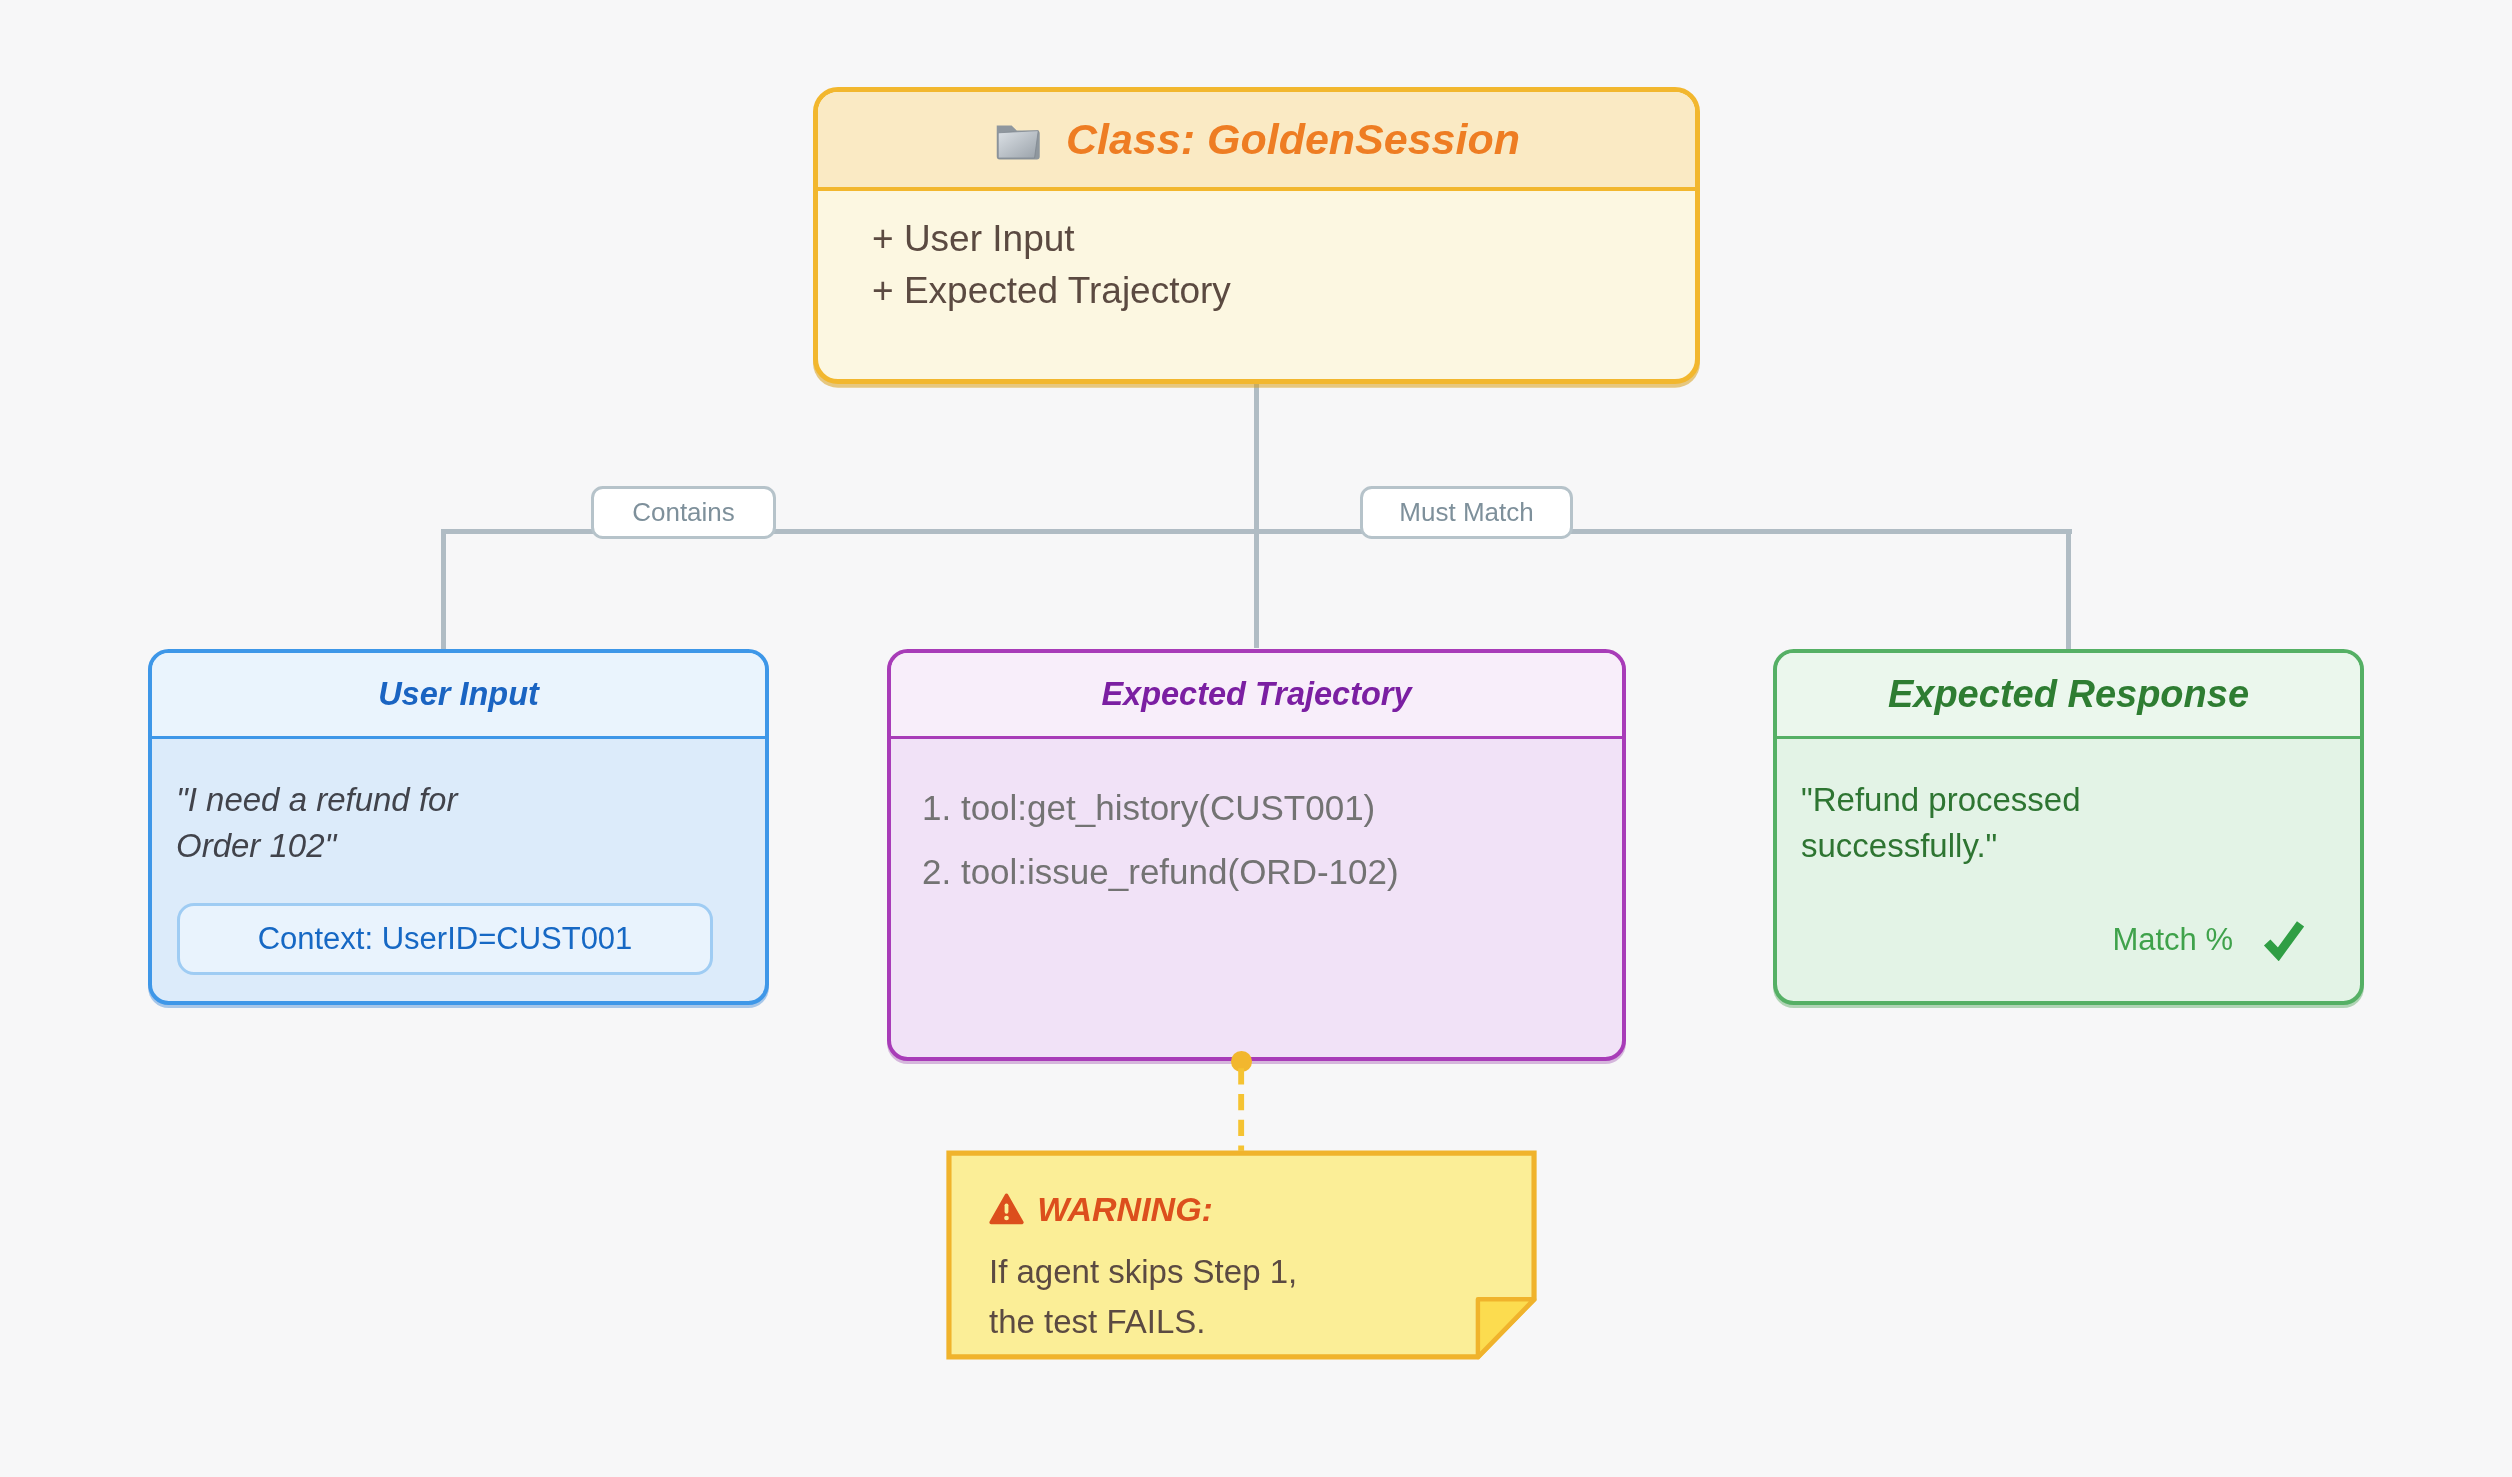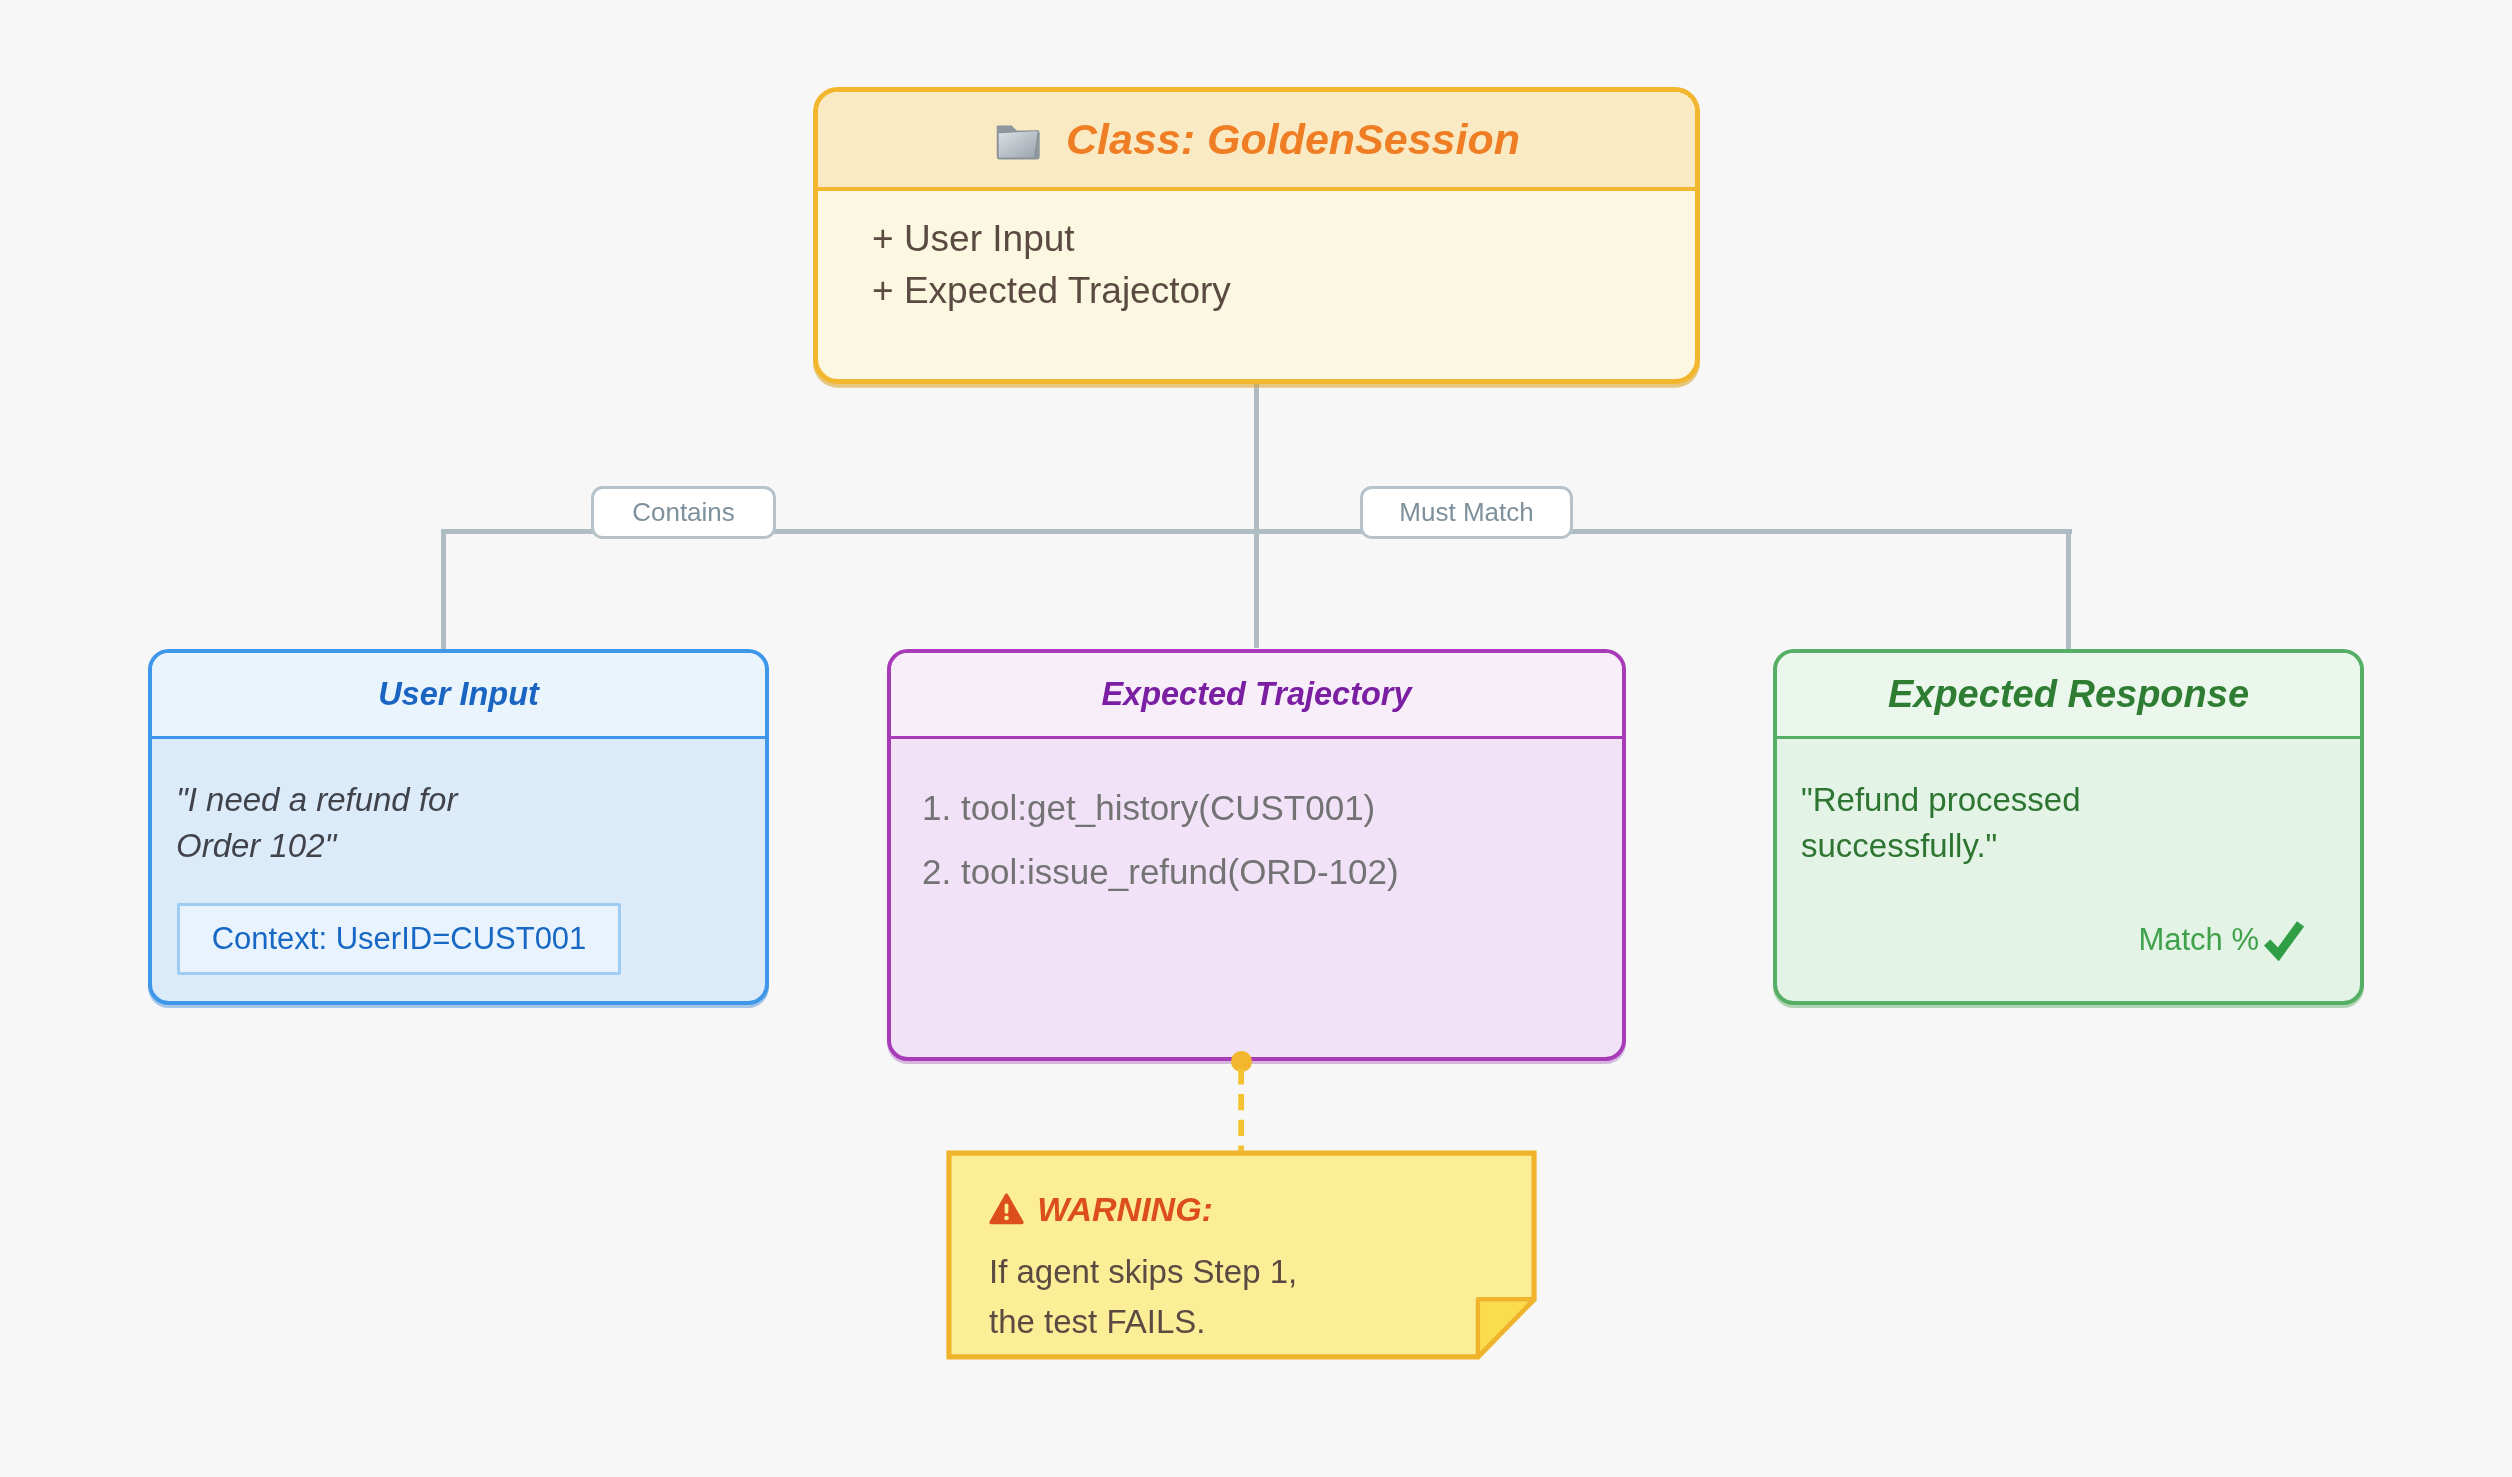--- a/index.html
+++ b/index.html
@@ -26,39 +26,39 @@
   #class-box .title{font-size:43px;color:#EE7D23;}
   .class-members{position:absolute;left:872px;top:213px;font-size:37px;line-height:52px;color:#5B4A41;}
 
   
   #input-box{left:148px;top:649px;width:621px;height:356px;border:4.4px solid #3E97E8;
     background:#DCEBFA;box-shadow:0 3px 0 rgba(46,125,209,.4);}
   #input-box .hdr{height:83px;background:#EAF4FD;border-bottom:3px solid #3E97E8;}
   #input-box .title{font-size:32.5px;color:#1A64C2;}
   .quote-blue{position:absolute;left:176px;top:777px;font-size:33px;line-height:46px;
     font-style:italic;color:#41434B;}
-  .context-pill{position:absolute;left:177px;top:903px;width:444px;height:72px;
-    box-sizing:border-box;border:3px solid #9FCCF3;border-radius:2px;background:#E9F3FD;
+  .context-pill{position:absolute;left:177px;top:903px;width:536px;height:72px;
+    box-sizing:border-box;border:3px solid #9FCCF3;border-radius:17px;background:#E9F3FD;
     display:flex;align-items:center;justify-content:center;font-size:31px;color:#1668C4;}
 
   
   #trajectory-box{left:887px;top:649px;width:739px;height:412px;border:4.4px solid #A83CB8;
     background:#F1E2F7;box-shadow:0 3px 0 rgba(150,60,170,.35);}
   #trajectory-box .hdr{height:83px;background:#F8EEFA;border-bottom:3px solid #A83CB8;}
   #trajectory-box .title{font-size:32.5px;color:#7B1FA2;}
   .steps{position:absolute;left:922px;top:776px;font-size:35px;line-height:64px;color:#737373;}
 
   
   #response-box{left:1773px;top:649px;width:591px;height:356px;border:4.4px solid #55B065;
     background:#E3F3E6;box-shadow:0 3px 0 rgba(70,160,80,.4);}
   #response-box .hdr{height:83px;background:#EBF7ED;border-bottom:3px solid #55B065;}
   #response-box .title{font-size:38px;color:#2E7D32;}
   .quote-green{position:absolute;left:1801px;top:777px;font-size:33px;line-height:46px;color:#2E7532;}
   .match-row{position:absolute;left:2069px;top:913px;width:236px;height:53px;
-    display:flex;align-items:center;justify-content:flex-end;gap:3px;}
+    display:flex;align-items:center;justify-content:flex-end;gap:29px;}
   .match-label{font-size:31px;color:#3FA24B;}
 
   
   .dot{position:absolute;left:1231px;top:1051px;width:20.7px;height:20.7px;border-radius:50%;background:#F2B72E;}
 
   
   .note-wrap{position:absolute;left:946px;top:1150px;width:591px;height:210px;}
   .note-title-row{position:absolute;left:989px;top:1190px;display:flex;align-items:center;gap:13.3px;}
   .note-title{font-size:34px;font-weight:bold;font-style:italic;color:#DC4F1D;}
   .note-body{position:absolute;left:989px;top:1247px;font-size:33px;line-height:50px;color:#5B4A42;}

